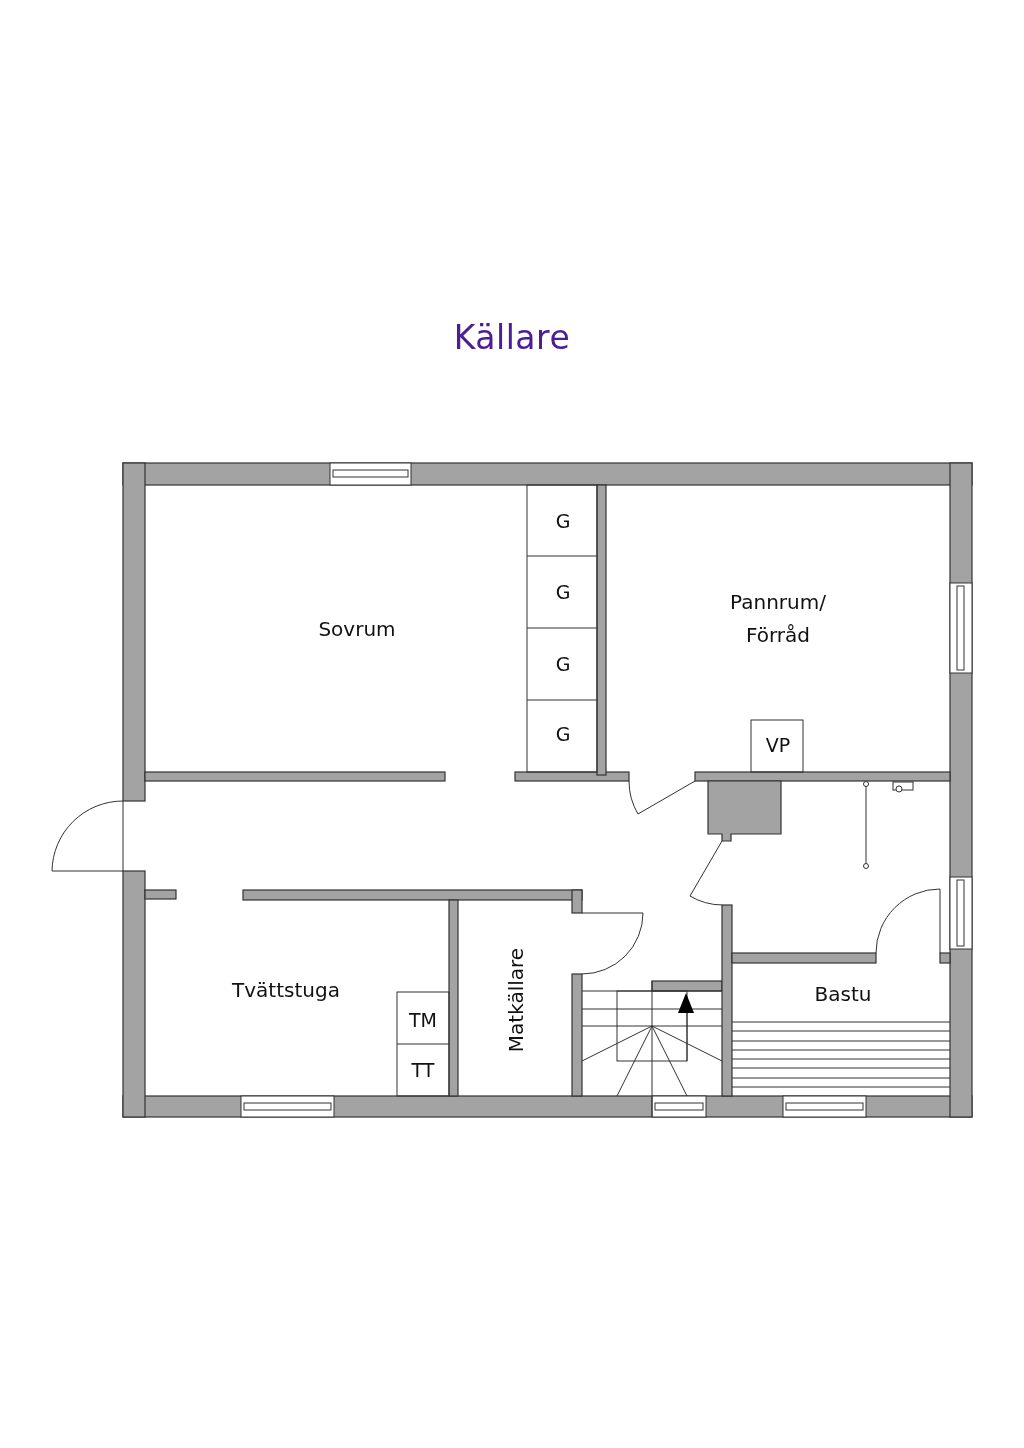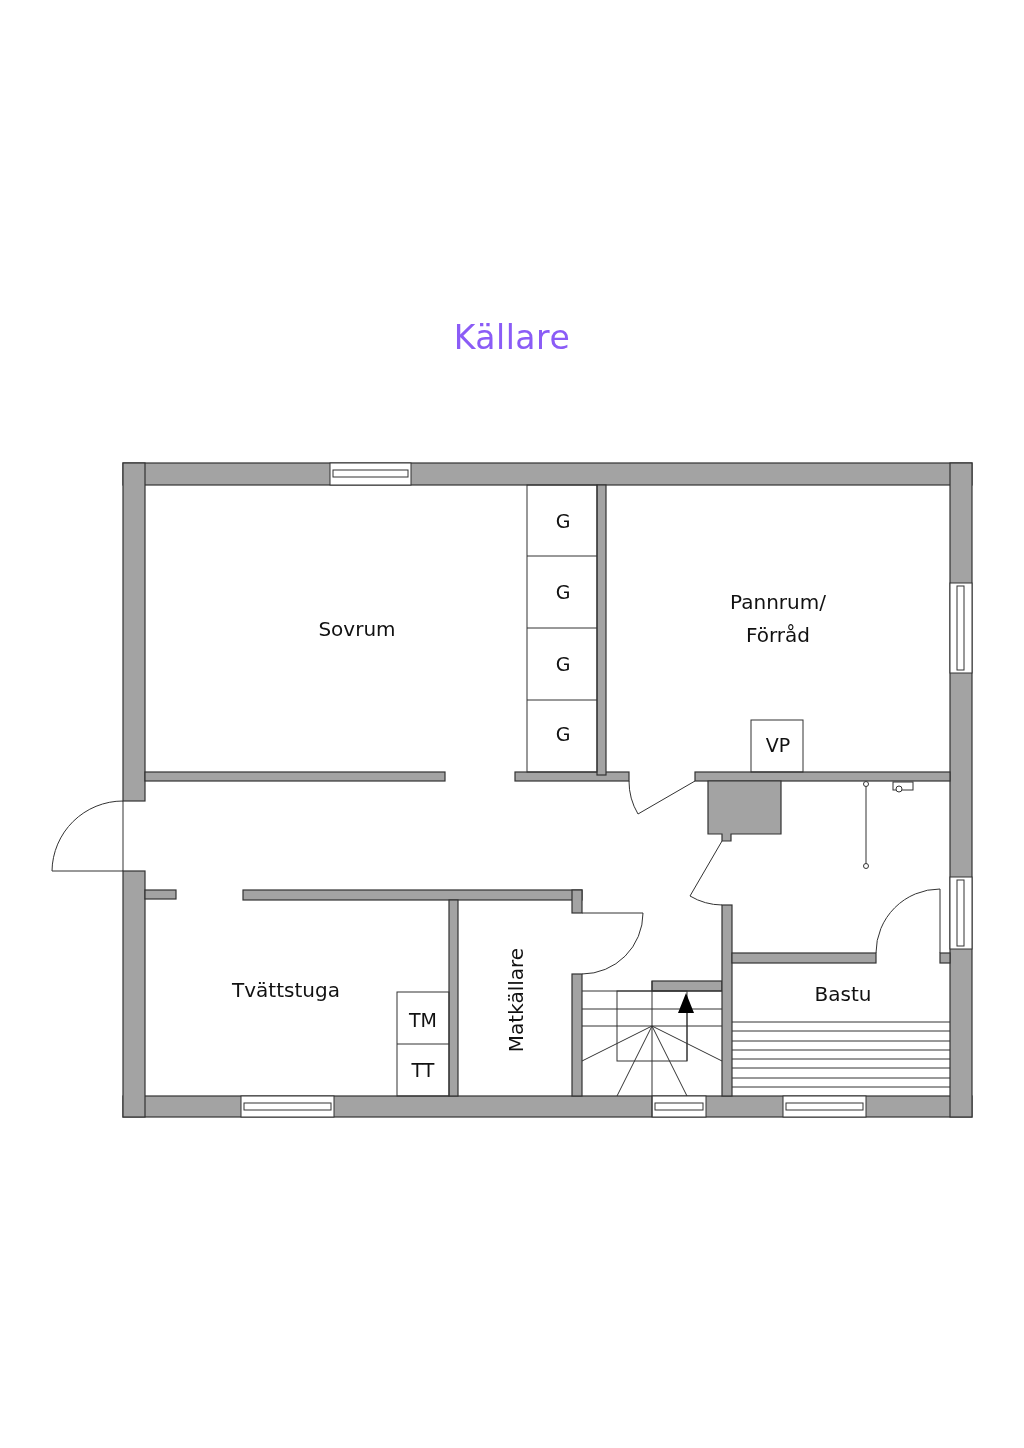--- a/index.html
+++ b/index.html
@@ -1,17 +1,17 @@
 <!DOCTYPE html>
 <html><head>
 <meta charset="utf-8">
 <style>
   html, body { margin: 0; padding: 0; background: #ffffff; }
   body { width: 1024px; height: 1448px; position: relative; overflow: hidden; font-family: "DejaVu Sans", sans-serif; }
-  #title { position: absolute; left: 0; top: 318px; width: 1024px; text-align: center; font-size: 33px; color: #8b5cf6; letter-spacing: 0.5px; }
+  #title { position: absolute; left: 0; top: 318px; width: 1024px; text-align: center; font-size: 33px; color: #4c1d95; letter-spacing: 0.5px; }
   svg { position: absolute; left: 0; top: 0; }
   .wall { fill: #a3a3a3; stroke: #333; stroke-width: 1.2; }
   .thin { fill: none; stroke: #333; stroke-width: 1; }
   .win { fill: #fff; stroke: #333; stroke-width: 1; }
   .lbl { font-family: "DejaVu Sans", sans-serif; fill: #111; }
 </style>
 </head>
 <body>
 
 <div id="title">Källare</div>

